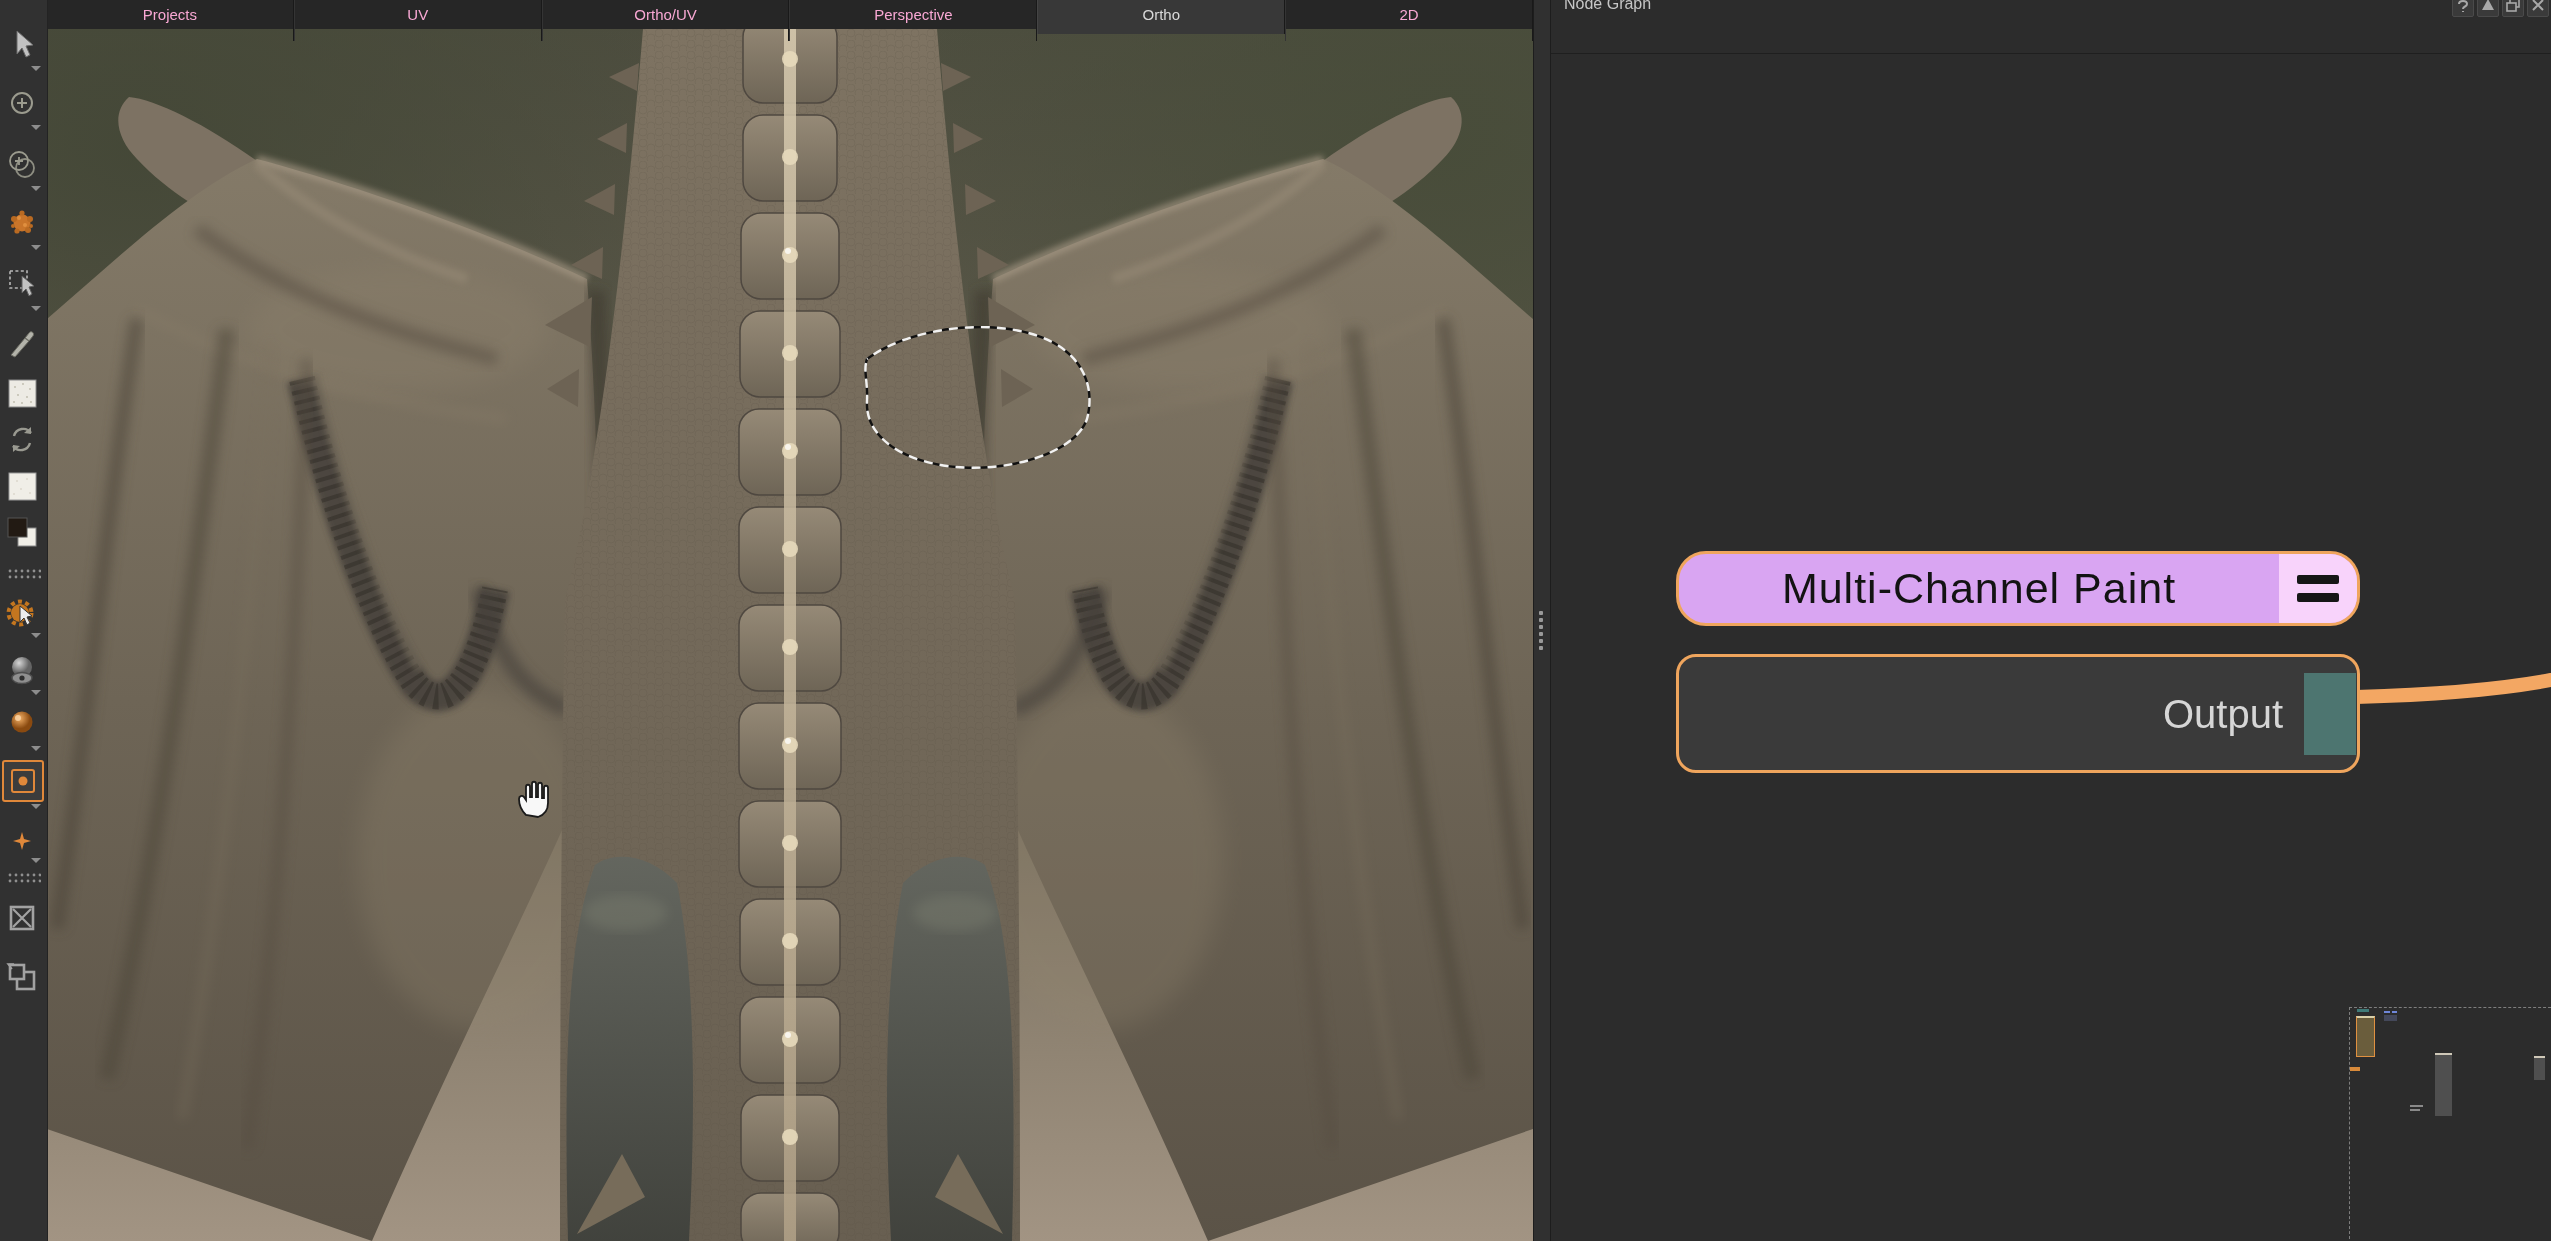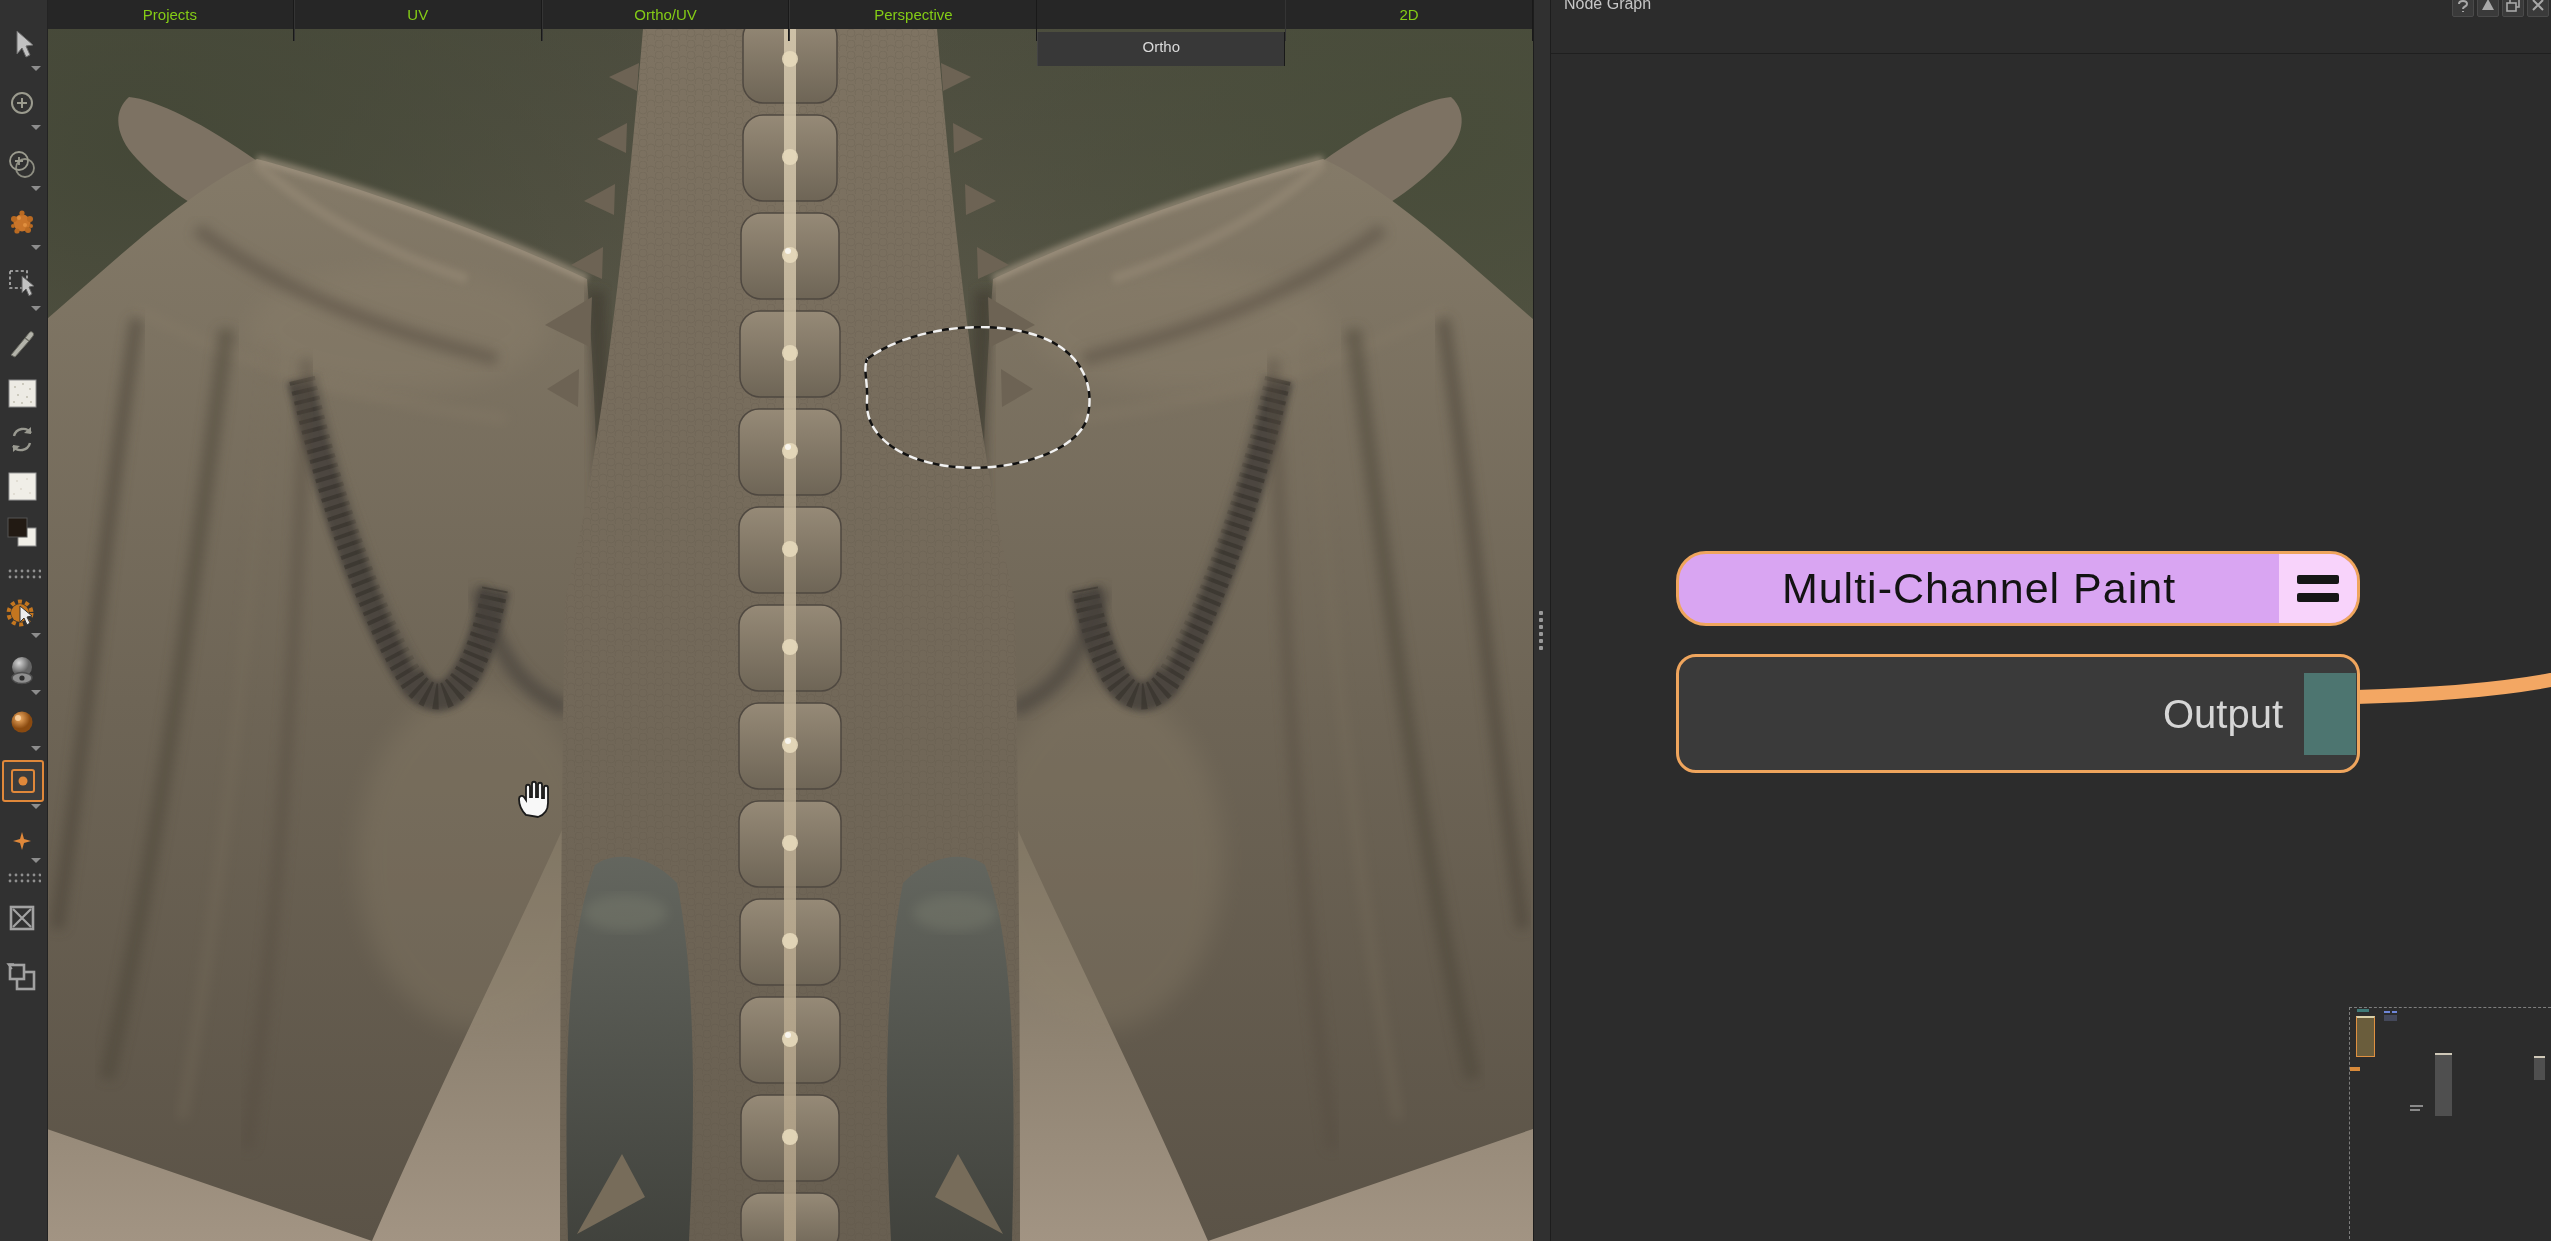--- a/index.html
+++ b/index.html
@@ -10,24 +10,24 @@
            border-right:1px solid #232323;z-index:6;}
   .tool{position:absolute;left:3px;width:38px;height:38px;display:flex;align-items:center;
         justify-content:center;border-radius:3px;}
   .tool.sel{border:2px solid #e0883a;background:#3c3c3c;left:2px;}
   .caret{position:absolute;left:31px;width:0;height:0;border-left:5px solid transparent;
          border-right:5px solid transparent;border-top:5px solid #8d8d8d;}
   .sepdots{position:absolute;left:7px;}
   
   #vtabs{position:absolute;left:47px;top:0;width:1486px;height:29px;background:#262626;
          display:flex;z-index:5;}
-  .vtab{flex:1;line-height:29px;text-align:center;font-size:15px;color:#84cc16;
+  .vtab{flex:1;line-height:29px;text-align:center;font-size:15px;color:#f9a8d4;
         border-right:1px solid #191919;border-left:1px solid #343434;height:41px;}
   .vtab:first-child{border-left:none;}
-  .vtab.active{background:#383838;color:#d9d9d9;height:34px;border-left:1px solid #444;margin-top:32px;}
+  .vtab.active{background:#383838;color:#d9d9d9;height:34px;border-left:1px solid #444;}
   
   #viewport{position:absolute;left:47px;top:29px;width:1486px;height:1212px;overflow:hidden;}
   
   #splitter{position:absolute;left:1533px;top:0;width:16px;height:1241px;background:#303030;
             border-left:1px solid #1d1d1d;border-right:1px solid #1d1d1d;z-index:6;}
   #splitter .dots{position:absolute;left:5px;top:608px;}
   #splitter .dots i{display:block;width:4px;height:4px;border-radius:1px;background:#9a9a9a;margin:3px 0;}
   
   #ngraph{position:absolute;left:1550px;top:0;width:1001px;height:1241px;background:#2c2c2c;overflow:hidden;}
   #ngtitle{position:absolute;left:14px;top:-5px;font-size:16px;color:#c6c6c6;}

